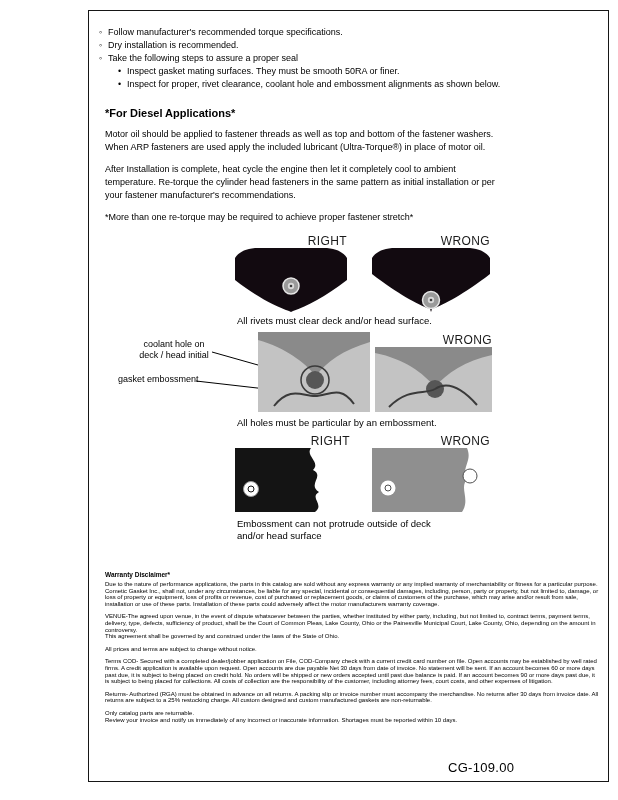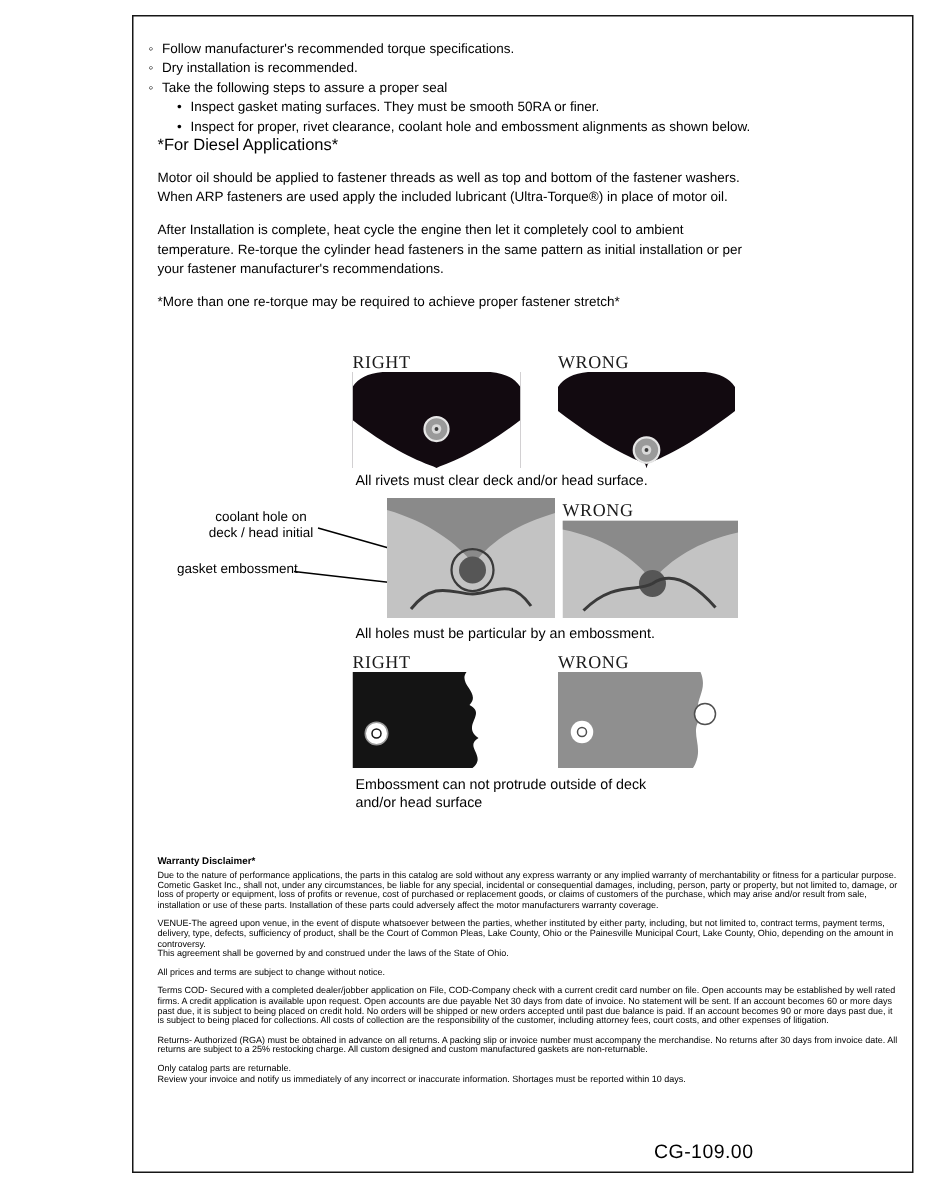--- a/index.html
+++ b/index.html
@@ -12,36 +12,36 @@
 
   .content { position:absolute; left:105px; top:18px; width:402px; }
   .title { font-size:12.5px; font-weight:bold; text-decoration:underline; text-underline-offset:2px; }
 
   .bullets { margin-top:8px; margin-left:-6px; font-size:9px; line-height:13px; }
   .li { display:flex; }
   .li .mk { flex:none; width:9px; text-align:left; }
   .li.l2 { margin-left:19px; }
   .li .tx { flex:1; }
 
-  .section-head { font-size:11px; font-weight:normal; }
+  .section-head { margin-top:16px; font-size:11px; font-weight:bold; }
   .para { margin-top:9px; font-size:9px; line-height:13px; width:397px; }
 
   .abs { position:absolute; }
-  .dg-label { font-size:12px; text-align:left; letter-spacing:0.4px; color:#1a1a1a;font-family:Liberation Serif, serif; }
+  .dg-label { font-size:12px; text-align:right; letter-spacing:0.4px; color:#1a1a1a; }
   .dg-caption { font-size:9.5px; color:#000; }
   .callout { font-size:9px; line-height:10.5px; }
   .c-center { text-align:center; }
   svg { display:block; }
 
   .disc-head { position:absolute; left:105px; top:571px; font-size:6.5px; font-weight:bold; }
   .disc { position:absolute; left:105px; top:581px; width:494px; font-size:6px; line-height:6.6px; }
   .disc p { margin:0 0 6px 0; }
   .disc p.tight { margin-bottom:0; }
 
-  .code { position:absolute; left:436px; top:760px; font-size:13px; letter-spacing:0.3px; }
+  .code { position:absolute; left:448px; top:760px; font-size:13px; letter-spacing:0.3px; }
 </style>
 </head>
 <body>
 
 <div class="page">
   <div class="frame"></div>
 
   <div class="content">
 
     <div class="bullets">

